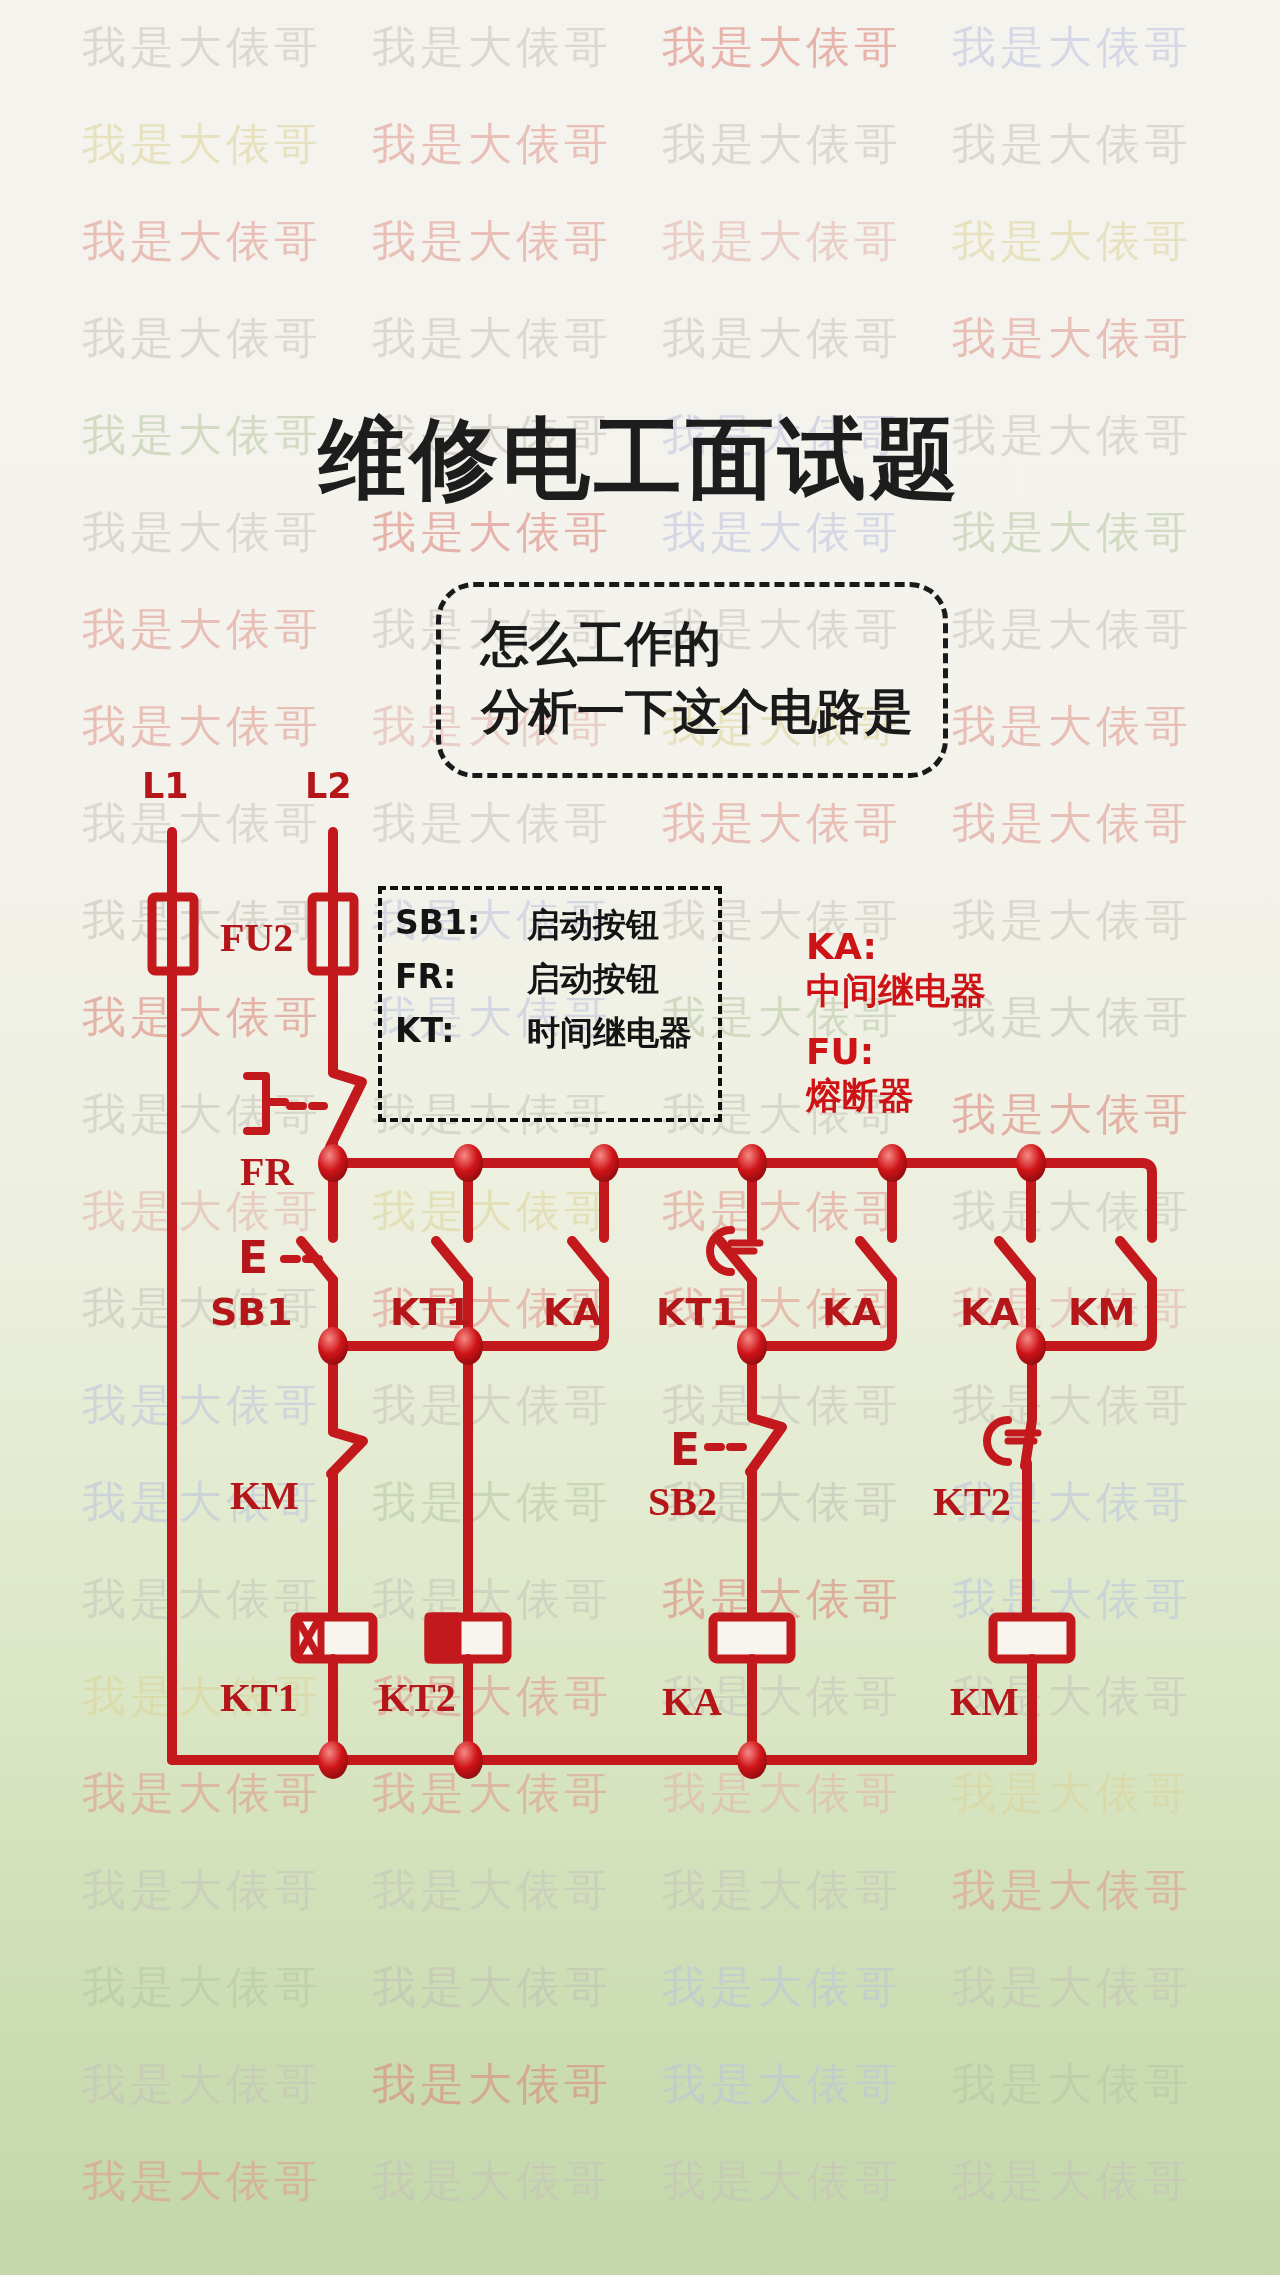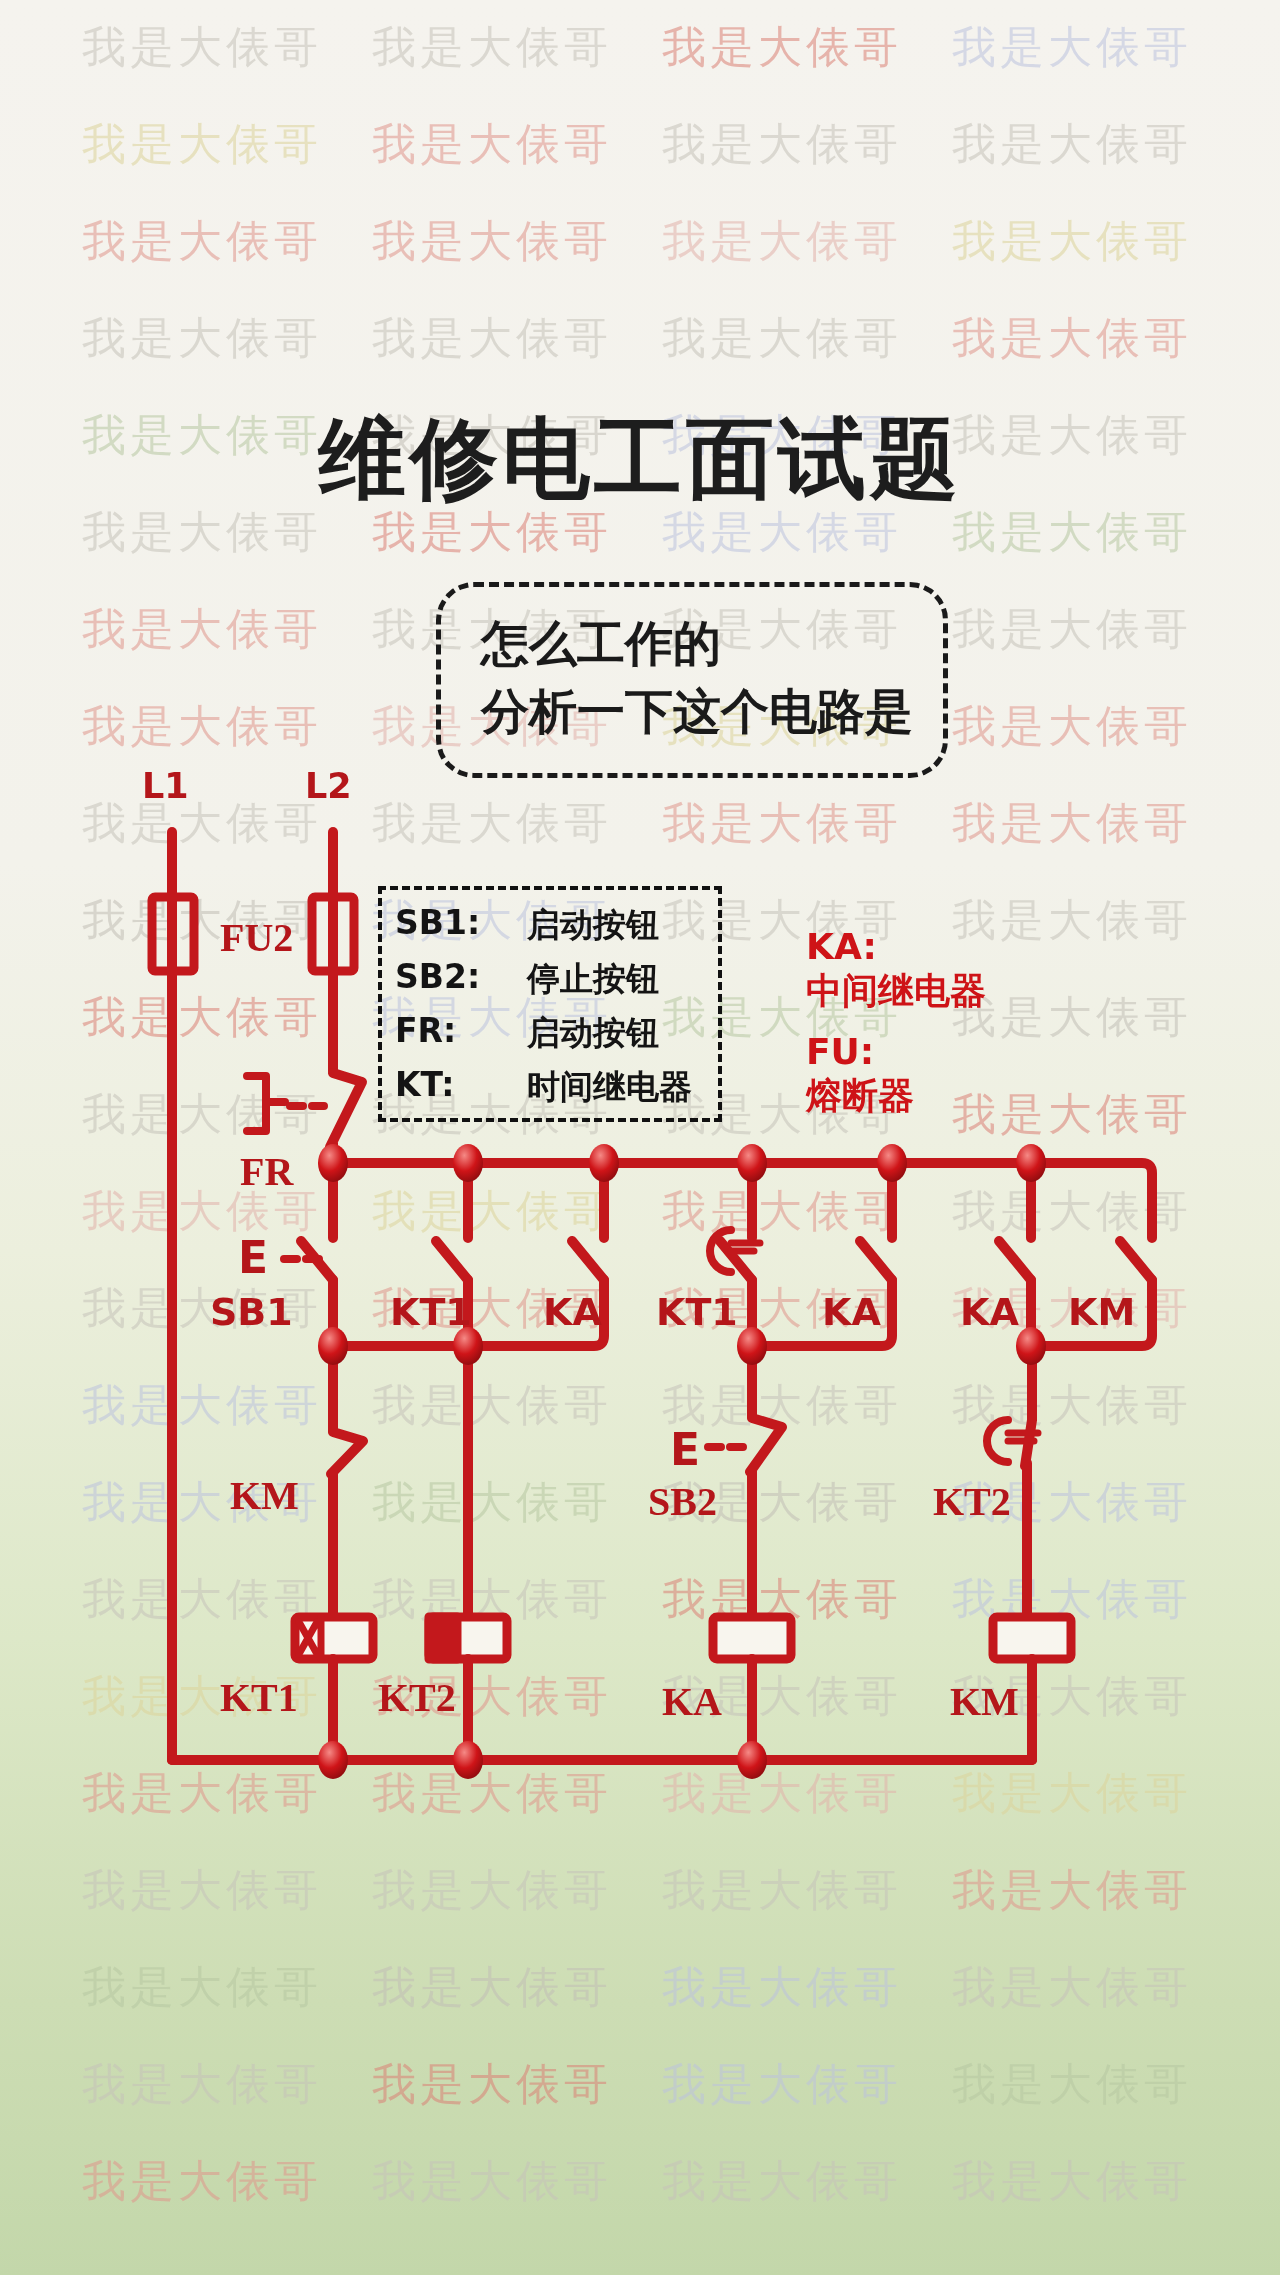--- a/index.html
+++ b/index.html
@@ -247,24 +247,20 @@
 <div class="clabel sz40" style="left:378px;top:1674px;">KT2</div>
 <div class="clabel sz40" style="left:662px;top:1678px;">KA</div>
 <div class="clabel sz40" style="left:950px;top:1678px;">KM</div>
 
 <div id="legend-black">
   <div class="lg-row">
     <span class="lg-term">SB1:</span>
     <span>启动按钮</span>
   </div>
   <div class="lg-row">
-    <span class="lg-term">SB2:</span>
-    <span>停止按钮</span>
-  </div>
-  <div class="lg-row">
     <span class="lg-term">FR:</span>
     <span>启动按钮</span>
   </div>
   <div class="lg-row">
     <span class="lg-term">KT:</span>
     <span>时间继电器</span>
   </div>
 </div>
 
 <div id="legend-red">

